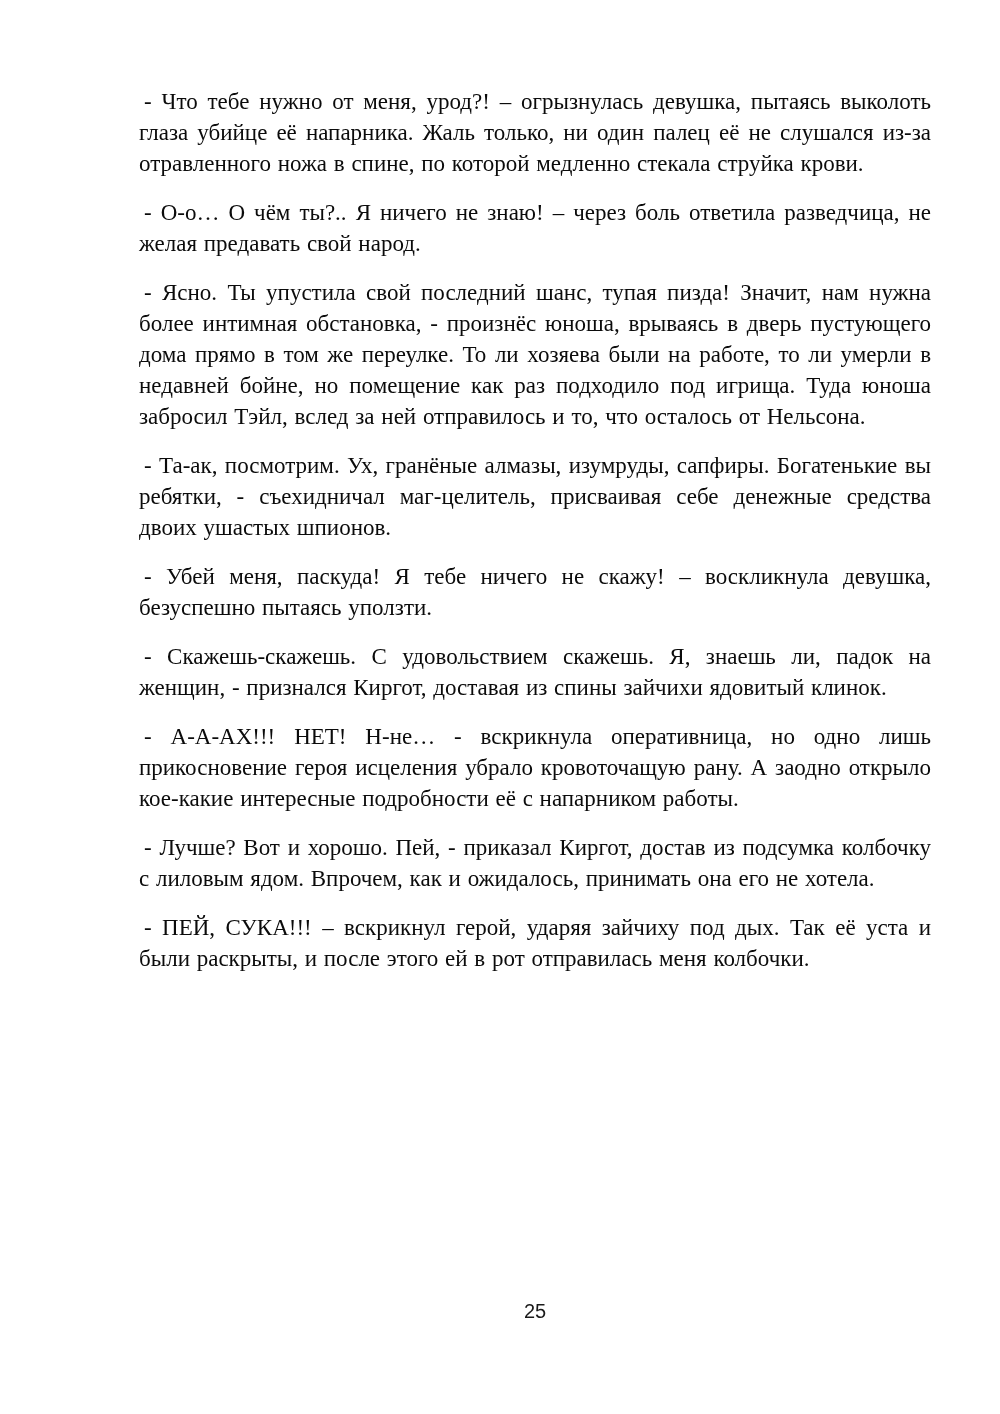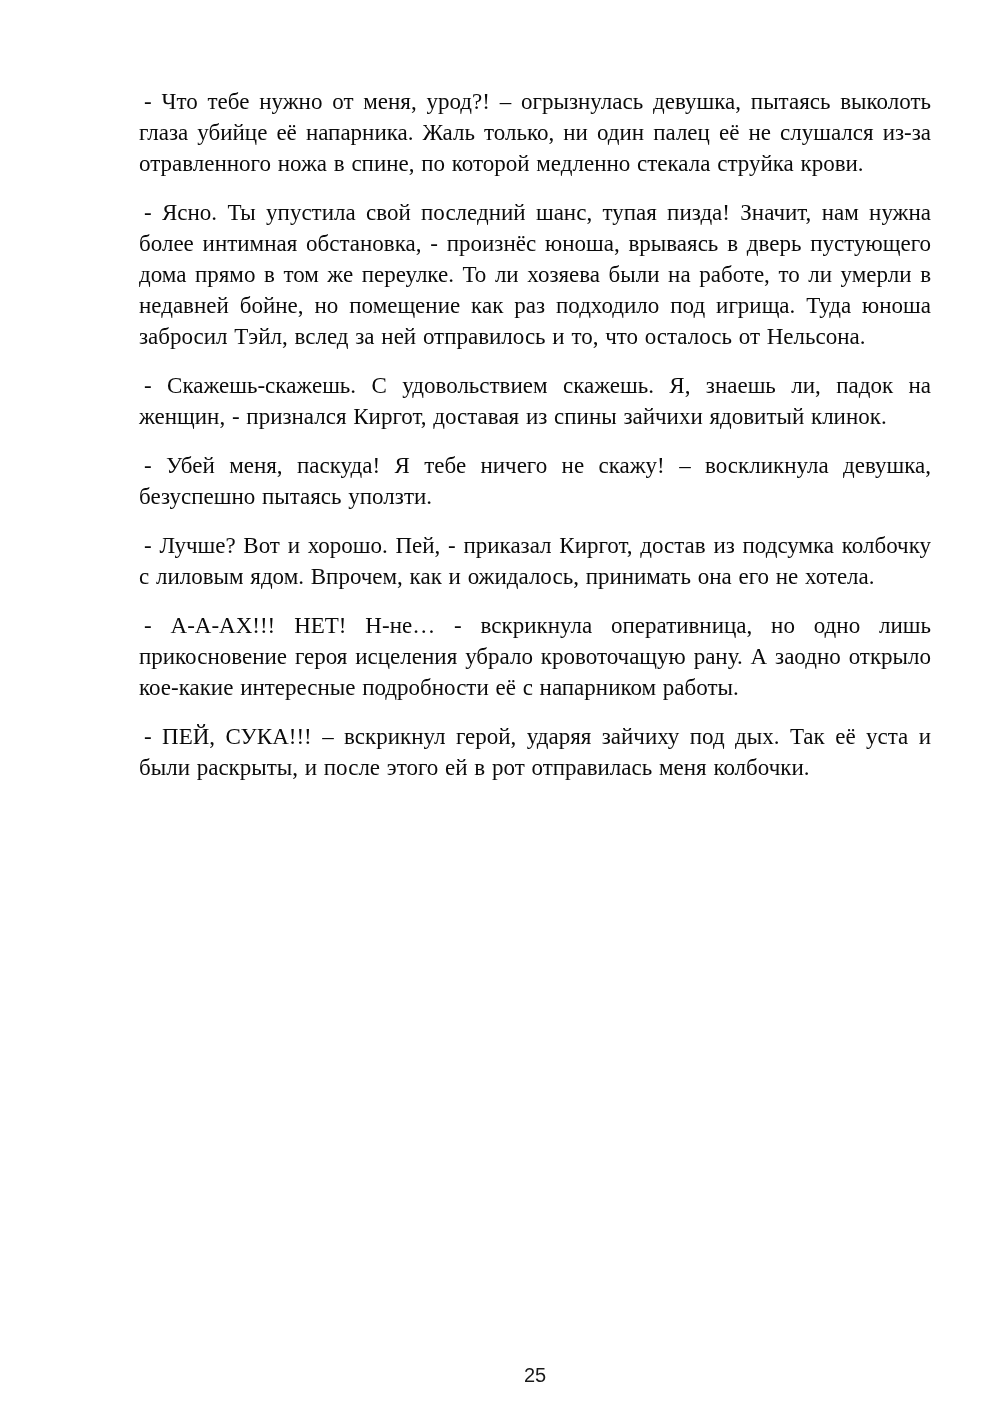--- a/index.html
+++ b/index.html
@@ -26,39 +26,41 @@
     line-height: 31px;
     color: #0b0b0b;
     text-align: justify;
     text-indent: 5px;
     margin: 0 0 18px 0;
     word-spacing: 1px;
   }
   .footer {
     position: absolute;
     left: 139px;
-    top: 1364px;
+    top: 1300px;
     width: 792px;
     text-align: center;
   }
   .page-number {
     font-family: "Liberation Sans", "DejaVu Sans", sans-serif;
     font-size: 20px;
     color: #1a1a1a;
   }
 </style>
 </head>
 <body>
 
 <div class="page">
   <div class="content">
     <p class="para">- Что тебе нужно от меня, урод?! – огрызнулась девушка, пытаясь выколоть глаза убийце её напарника. Жаль только, ни один палец её не слушался из-за отравленного ножа в спине, по которой медленно стекала струйка крови.</p>
+    <p class="para">- О-о… О чём ты?.. Я ничего не знаю! – через боль ответила разведчица, не желая предавать свой народ.</p>
     <p class="para">- Ясно. Ты упустила свой последний шанс, тупая пизда! Значит, нам нужна более интимная обстановка, - произнёс юноша, врываясь в дверь пустующего дома прямо в том же переулке. То ли хозяева были на работе, то ли умерли в недавней бойне, но помещение как раз подходило под игрища. Туда юноша забросил Тэйл, вслед за ней отправилось и то, что осталось от Нельсона.</p>
+    <p class="para">- Та-ак, посмотрим. Ух, гранёные алмазы, изумруды, сапфиры. Богатенькие вы ребятки, - съехидничал маг-целитель, присваивая себе денежные средства двоих ушастых шпионов.</p>
+    <p class="para">- Убей меня, паскуда! Я тебе ничего не скажу! – воскликнула девушка, безуспешно пытаясь уползти.</p>
     <p class="para">- Скажешь-скажешь. С удовольствием скажешь. Я, знаешь ли, падок на женщин, - признался Киргот, доставая из спины зайчихи ядовитый клинок.</p>
-    <p class="para">- Убей меня, паскуда! Я тебе ничего не скажу! – воскликнула девушка, безуспешно пытаясь уползти.</p>
+    <p class="para">- А-А-АХ!!! НЕТ! Н-не… - вскрикнула оперативница, но одно лишь прикосновение героя исцеления убрало кровоточащую рану. А заодно открыло кое-какие интересные подробности её с напарником работы.</p>
     <p class="para">- Лучше? Вот и хорошо. Пей, - приказал Киргот, достав из подсумка колбочку с лиловым ядом. Впрочем, как и ожидалось, принимать она его не хотела.</p>
-    <p class="para">- А-А-АХ!!! НЕТ! Н-не… - вскрикнула оперативница, но одно лишь прикосновение героя исцеления убрало кровоточащую рану. А заодно открыло кое-какие интересные подробности её с напарником работы.</p>
     <p class="para">- ПЕЙ, СУКА!!! – вскрикнул герой, ударяя зайчиху под дых. Так её уста и были раскрыты, и после этого ей в рот отправилась меня колбочки.</p>
   </div>
   <div class="footer">
     <span class="page-number">25</span>
   </div>
 </div>
 
 </body></html>

